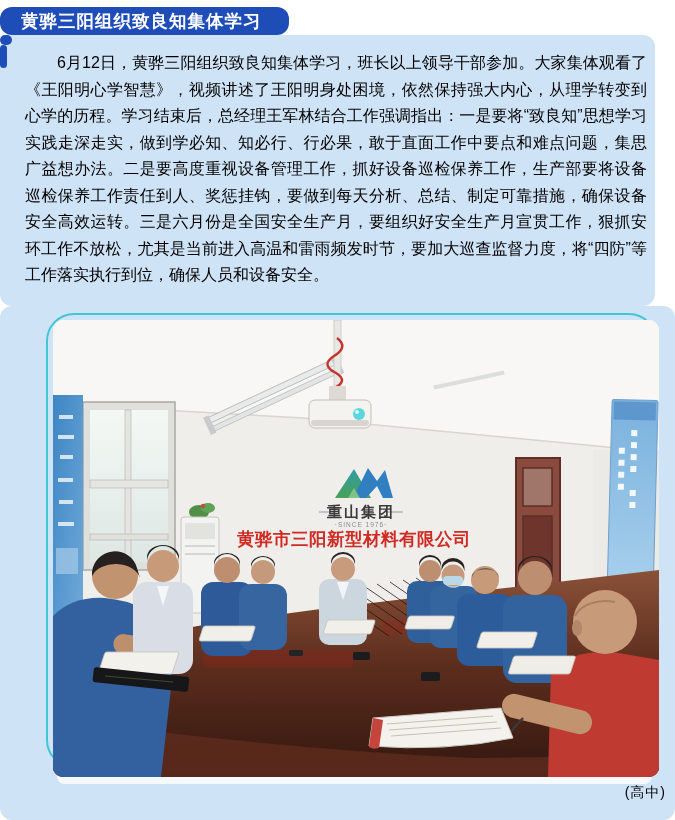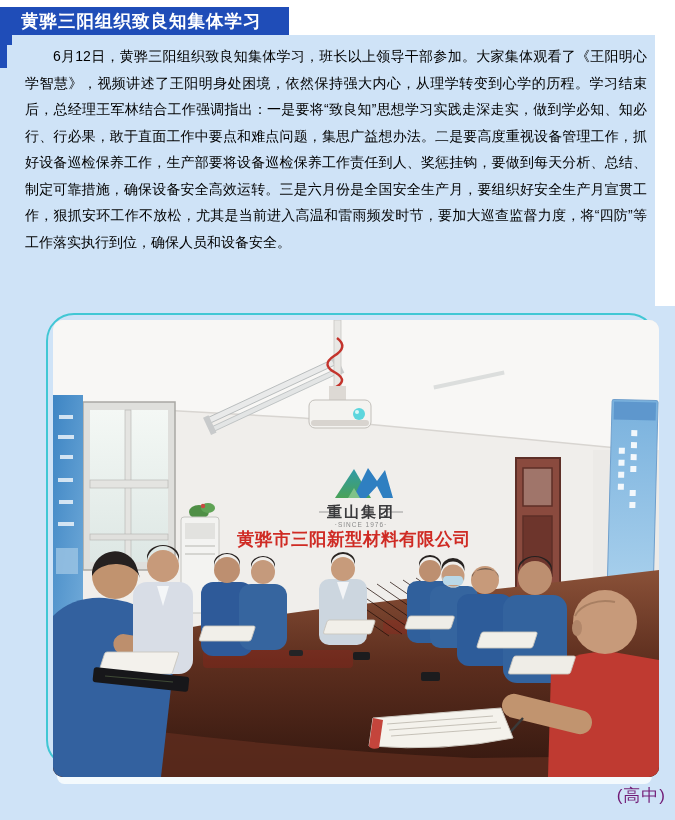--- a/index.html
+++ b/index.html
@@ -1,48 +1,48 @@
 <!DOCTYPE html>
 <html style="--banner-blue: #1f4db8; --content-bg: #cfe3f7; --photo-border: #41c7d4; --wall-text-red: #cf2b24;"><head>
 <meta charset="utf-8">
 <style>
   html,body{margin:0;padding:0;}
   body{
     width:675px;height:820px;position:relative;background:#ffffff;overflow:hidden;
     font-family:"Liberation Sans","DejaVu Sans",sans-serif;
   }
-  .abs{position:absolute;}
+  .abs{position:absolute;border-radius:12px;}
   
   .banner{
     left:0;top:7px;width:289px;height:28px;background:var(--banner-blue,#1f4db8);
     color:#fff;font-weight:bold;font-size:17.5px;line-height:28px;padding-left:21px;
     box-sizing:border-box;letter-spacing:1px;white-space:nowrap;
   }
   .banner-tail-a{left:0;top:35px;width:12px;height:10px;background:var(--banner-blue,#1f4db8);}
   .banner-tail-b{left:0;top:45px;width:7px;height:23px;background:var(--banner-blue,#1f4db8);}
   
   .block-text{left:0;top:35px;width:655px;height:271px;background:var(--content-bg,#cfe3f7);}
   .block-photo{left:0;top:306px;width:675px;height:514px;background:var(--content-bg,#cfe3f7);}
   .article{
-    left:25px;top:43px;width:622px;height:263px;color:#000;
-    font-size:14px;line-height:26.5px;text-align:justify;text-justify:inter-ideograph;
+    left:25px;top:50px;width:622px;height:263px;color:#000;
+    font-size:16px;line-height:26.5px;text-align:justify;text-justify:inter-ideograph;
   }
   .article p{margin:0;text-indent:2em;}
   
   .photo-outline{
     left:46px;top:313px;width:607px;height:451px;border:2px solid var(--photo-border,#41c7d4);
     border-radius:28px;background:transparent;
   }
   .photo-underbar{left:57px;top:769px;width:595px;height:15px;background:#f4fafd;border-radius:8px;}
   .photo-wrap{
     left:53px;top:320px;width:606px;height:457px;border-radius:10px;overflow:hidden;
     background:#efedeb;
   }
   .byline{
-    right:9px;top:784px;font-size:17px;color:#701a75;letter-spacing:1px;
+    right:9px;top:784px;font-size:14px;color:#000000;letter-spacing:1px;
   }
 </style>
 </head>
 <body>
 
 <div class="abs block-text"></div>
 <div class="abs block-photo"></div>
 
 <div class="abs banner">黄骅三阳组织致良知集体学习</div>
 <div class="abs banner-tail-a"></div>

